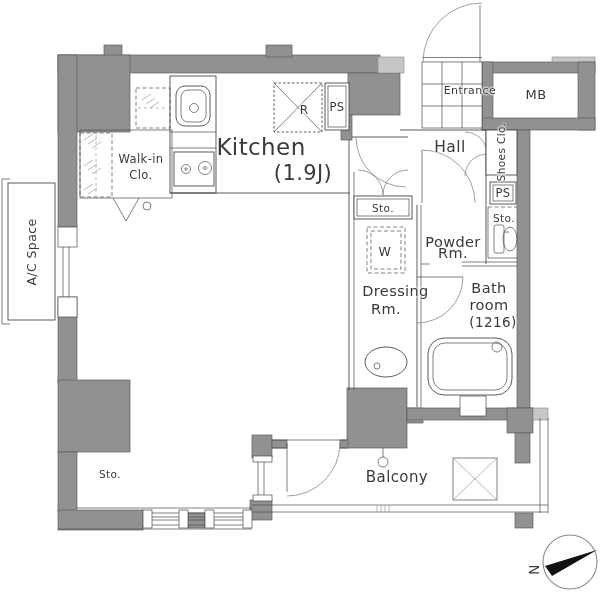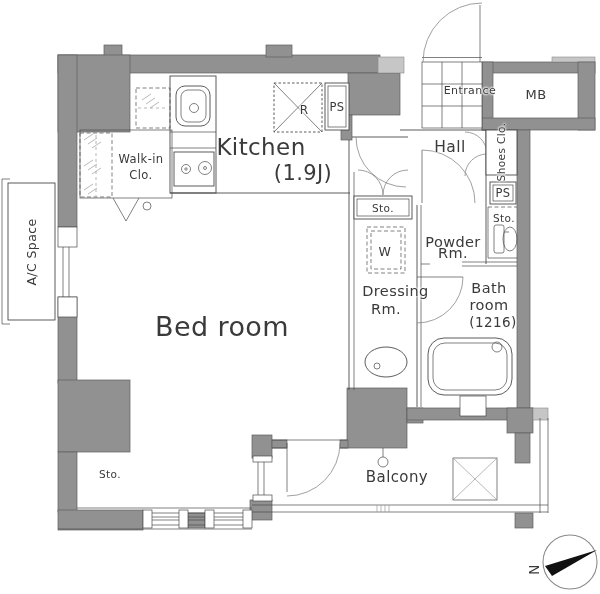--- a/index.html
+++ b/index.html
@@ -203,21 +203,20 @@
     <line class="ln thin" x1="383" y1="448" x2="383" y2="457"></line>
     <circle class="ln thin" cx="383" cy="462" r="5"></circle>
   </g>
 
   <g>
     <circle cx="570" cy="562" r="27" fill="none" stroke="#8a8a8a" stroke-width="1.1"></circle>
     <polygon points="597,550 545,566 552,576" fill="#111"></polygon>
   </g>
 </svg>
 
-<div class="lbl" style="left:222px;top:326px;font-size:27px;">Bed room</div>
 
 <div class="lbl" style="left:261px;top:147px;font-size:23px;">Kitchen</div>
 <div class="lbl" style="left:263px;top:173px;font-size:21px;margin-left:40px;">(1.9J)</div>
 
 <div class="lbl" style="left:141px;top:159px;font-size:11.5px;">Walk-in</div>
 <div class="lbl" style="left:141px;top:175px;font-size:11.5px;">Clo.</div>
 
 <div class="lbl" style="left:452px;top:90px;font-size:11px;margin-left:18px;">Entrance</div>
 <div class="lbl" style="left:536px;top:94px;font-size:13px;">MB</div>
 <div class="lbl" style="left:450px;top:139px;font-size:15.5px;margin-top:8px;">Hall</div>

